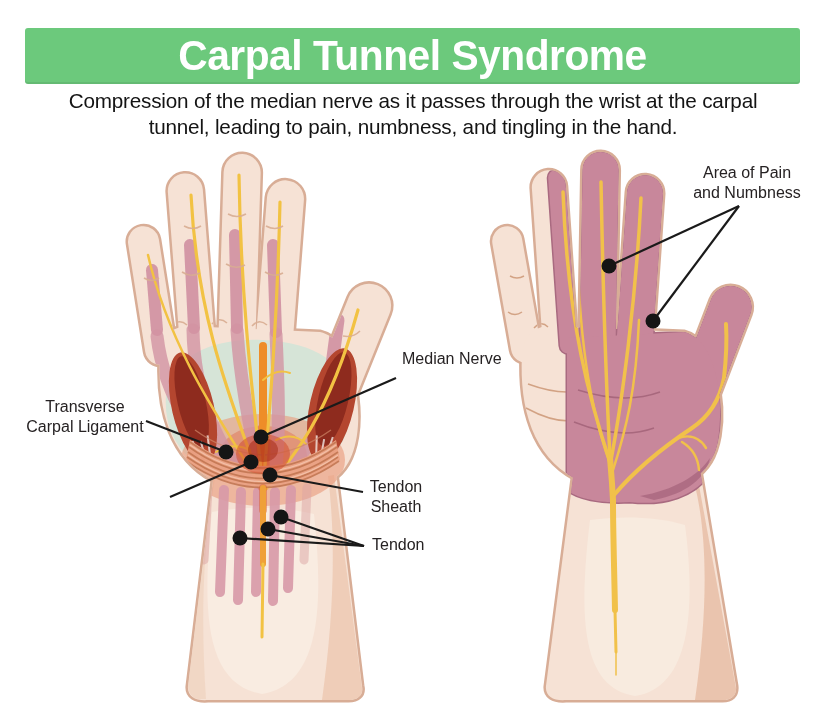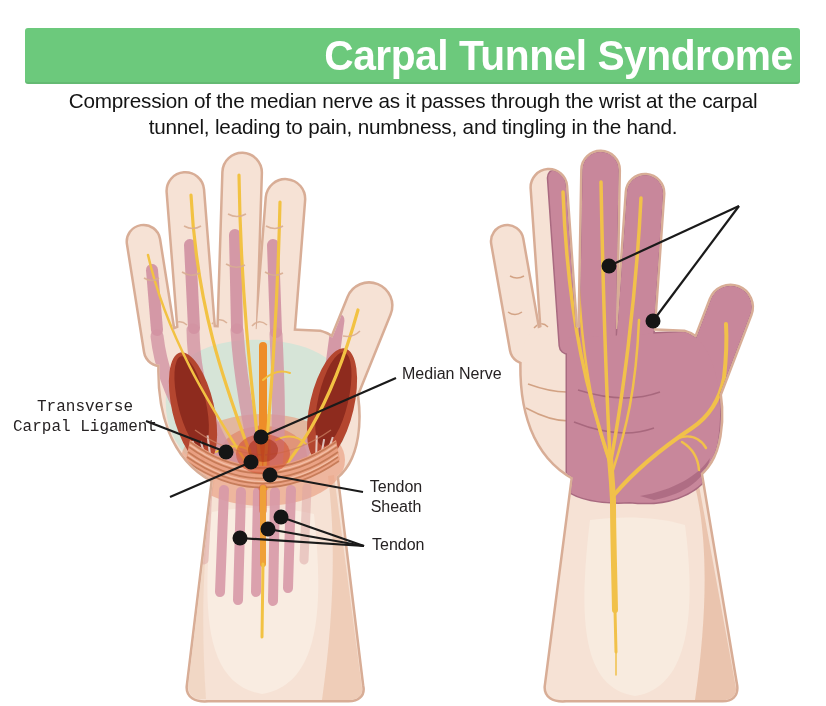--- a/index.html
+++ b/index.html
@@ -1,19 +1,19 @@
 <!DOCTYPE html>
 <html><head>
 <meta charset="utf-8">
 <style>
   html,body{margin:0;padding:0;background:#ffffff;}
   #page{position:relative;width:826px;height:706px;background:#ffffff;overflow:hidden;
         font-family:"Liberation Sans", sans-serif;}
   #header{position:absolute;left:25px;top:28px;width:775px;height:56px;background:#6CC97C;
-          border-radius:3px;display:flex;align-items:center;justify-content:flex-end;
+          border-radius:3px;display:flex;align-items:center;justify-content:center;
           box-shadow:inset 0 -2px 0 rgba(0,0,0,0.07);}
   #title{color:#ffffff;font-size:42px;font-weight:bold;letter-spacing:-0.5px;transform:scaleX(0.97);white-space:nowrap;}
   #subtitle{position:absolute;left:0;top:88px;width:826px;text-align:center;color:#141414;
             font-size:21px;line-height:1.22;white-space:pre-line;letter-spacing:-0.2px;transform:scaleX(0.985);}
   .label{position:absolute;color:#262223;font-size:16px;line-height:1.25;white-space:pre-line;}
   .label.center{text-align:center;}
   svg{position:absolute;display:block;}
   #overlay{left:0;top:0;pointer-events:none;}
 </style>
 </head>
@@ -275,20 +275,22 @@
       <circle cx="251" cy="462" r="7.5"></circle>
       <circle cx="270" cy="475" r="7.5"></circle>
       <circle cx="281" cy="517" r="7.5"></circle>
       <circle cx="268" cy="529" r="7.5"></circle>
       <circle cx="240" cy="538" r="7.5"></circle>
       <circle cx="609" cy="266" r="7.5"></circle>
       <circle cx="653" cy="321" r="7.5"></circle>
     </g>
   </svg>
 
-  <div class="label center" style="left:10px;top:397px;width:150px;font-family:Liberation Mono, monospace;">Transverse
+  <div class="label center" style="left:10px;top:397px;width:150px;">Transverse
 Carpal Ligament</div>
-  <div class="label" style="left:402px;top:364px;width:120px;">Median Nerve</div>
+  <div class="label" style="left:402px;top:349px;width:120px;">Median Nerve</div>
   <div class="label center" style="left:346px;top:477px;width:100px;">Tendon
 Sheath</div>
   <div class="label" style="left:372px;top:535px;width:80px;">Tendon</div>
+  <div class="label center" style="left:667px;top:163px;width:160px;">Area of Pain
+and Numbness</div>
 
 </div>
 
 </body></html>

